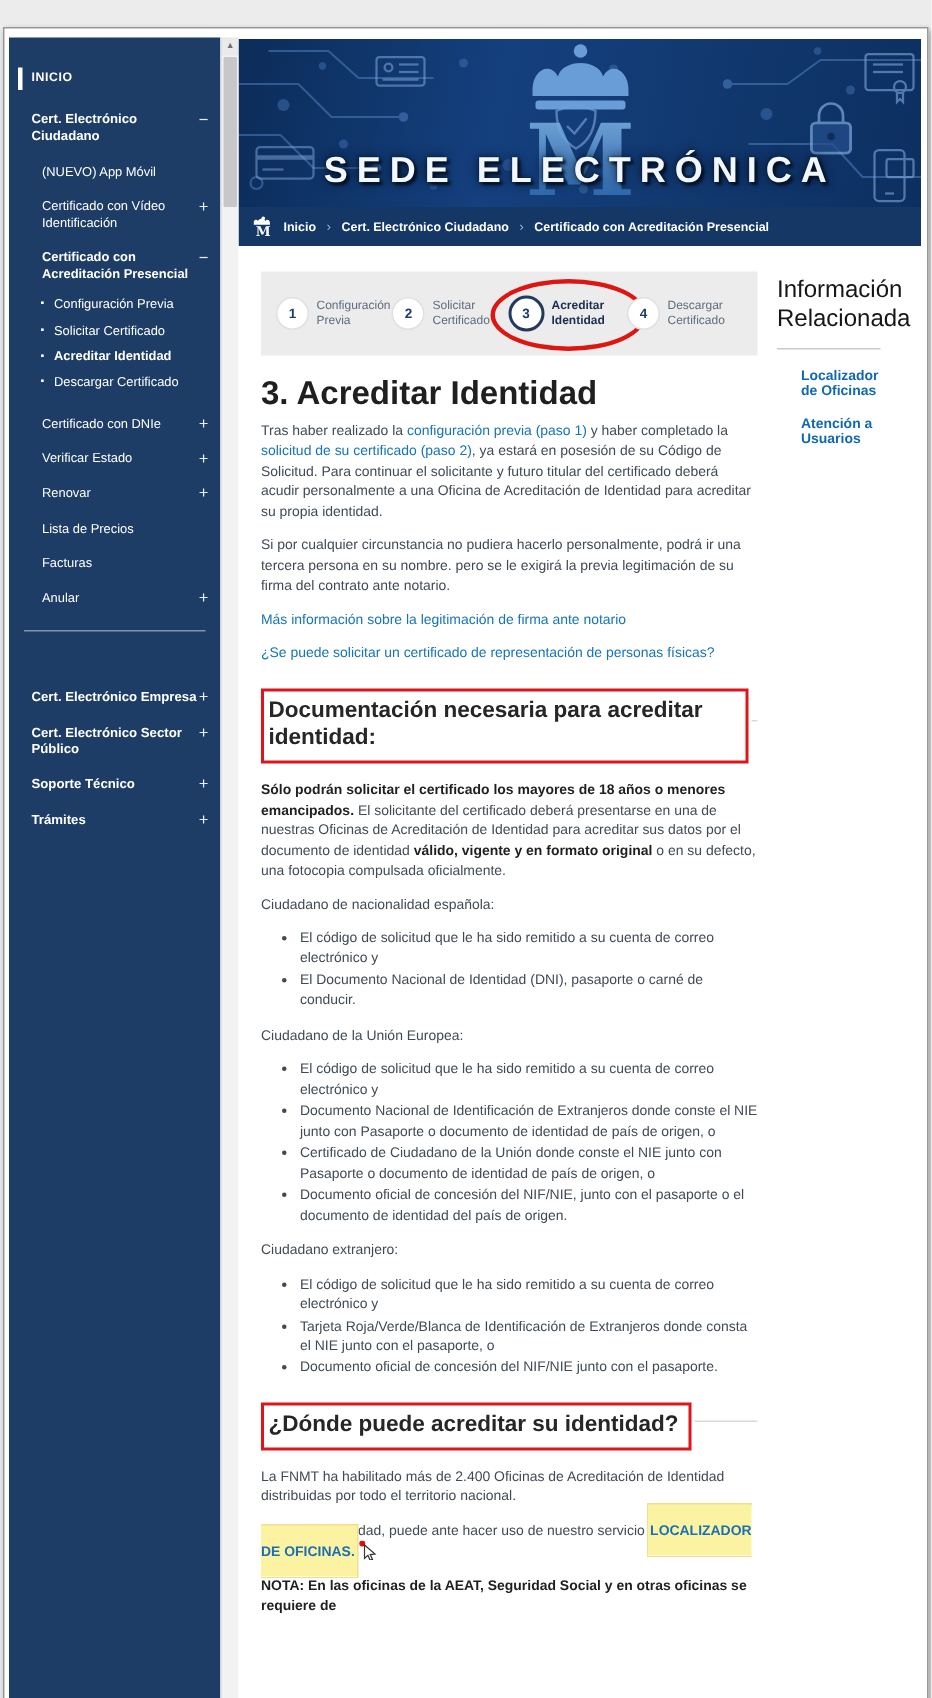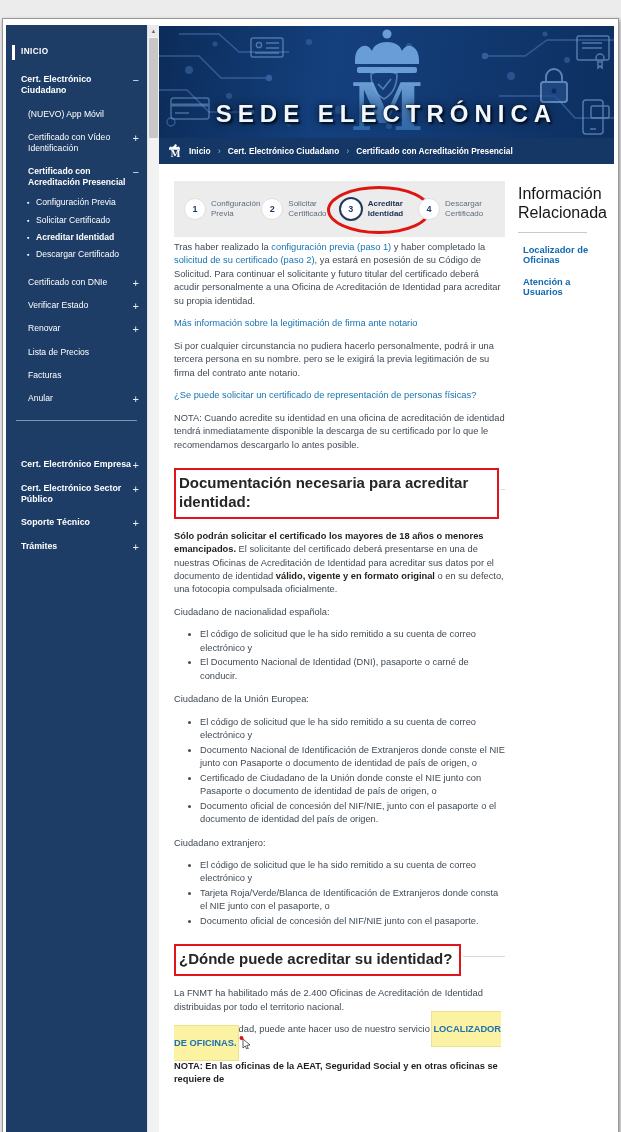--- a/index.html
+++ b/index.html
@@ -95,21 +95,21 @@
   .ul li{font-size:9.3px;line-height:1.45;color:#404a54;margin-bottom:1px;}
   .h2-row{display:flex;align-items:center;margin:16px 0 11px;}
   .h2-box{
     border:2.5px solid #e0151c;padding:4px 7px 5px 3px;
     font-size:15px;font-weight:600;color:#262626;line-height:1.25;
   }
   .h2-row::after{content:"";flex:1;border-bottom:1px solid #d9d9d9;margin:0 0 7px 2px;min-width:4px;}
   
   .aside-title{font-size:16px;color:#161616;line-height:1.2;font-weight:400;}
   .aside-divider{border-top:1px solid #c9c9c9;width:78%;margin:10px 0 6px;}
-  .aside-link{display:block;font-size:9.3px;font-weight:700;color:#0f68b1;margin:12px 5px;cursor:pointer;}
+  .aside-link{display:block;font-size:9.3px;font-weight:700;color:#0f68b1;margin:12px 16px;cursor:pointer;}
   
   .footer-bar{position:absolute;left:3px;right:3px;bottom:4px;height:7px;background:#152a4a;}
 </style>
 </head>
 <body>
 
 <div class="window">
 
   <nav class="sidebar" id="sidebar">
       <div class="nav-item lvl0 bold inicio" style="font-weight: 700;"><span class="active-bar"></span><span>INICIO</span></div>
@@ -261,25 +261,25 @@
               <div class="step-label">Acreditar Identidad</div>
               <div class="step-annotation"></div>
             </div>
             <div class="step">
               <div class="step-circle">4</div>
               <div class="step-label">Descargar Certificado</div>
             </div>
           </div>
 
         <div id="article-body">
+            <div class="h1">3. Acreditar Identidad</div>
             <p class="p"><span>Tras haber realizado la </span><span class="seg-link">configuración previa (paso 1)</span><span> y haber completado la </span><span class="seg-link">solicitud de su certificado (paso 2)</span><span>, ya estará en posesión de su Código de Solicitud. Para continuar el solicitante y futuro titular del certificado deberá acudir personalmente a una Oficina de Acreditación de Identidad para acreditar su propia identidad.</span></p>
+            <p class="p"><span>Si por cualquier circunstancia no pudiera hacerlo personalmente, podrá ir una tercera persona en su nombre. pero se le exigirá la previa legitimación de su firma del contrato ante notario.</span></p>
             <p class="p"><span class="seg-link">Más información sobre la legitimación de firma ante notario</span></p>
-            <p class="p"><span>Si por cualquier circunstancia no pudiera hacerlo personalmente, podrá ir una tercera persona en su nombre. pero se le exigirá la previa legitimación de su firma del contrato ante notario.</span></p>
             <p class="p"><span class="seg-link">¿Se puede solicitar un certificado de representación de personas físicas?</span></p>
-            <p class="p"><span>NOTA: Cuando acredite su identidad en una oficina de acreditación de identidad tendrá inmediatamente disponible la descarga de su certificado por lo que le recomendamos descargarlo lo antes posible.</span></p>
             <div class="h2-row">
               <div class="h2-box">Documentación necesaria para acreditar identidad:</div>
             </div>
             <p class="p"><span class="seg-b">Sólo podrán solicitar el certificado los mayores de 18 años o menores emancipados.</span><span> El solicitante del certificado deberá presentarse en una de nuestras Oficinas de Acreditación de Identidad para acreditar sus datos por el documento de identidad </span><span class="seg-b">válido, vigente y en formato original</span><span> o en su defecto, una fotocopia compulsada oficialmente.</span></p>
             <p class="p"><span>Ciudadano de nacionalidad española:</span></p>
             <ul class="ul">
               <li><span>El código de solicitud que le ha sido remitido a su cuenta de correo electrónico y</span></li>
               <li><span>El Documento Nacional de Identidad (DNI), pasaporte o carné de conducir.</span></li>
             </ul>
             <p class="p"><span>Ciudadano de la Unión Europea:</span></p>

